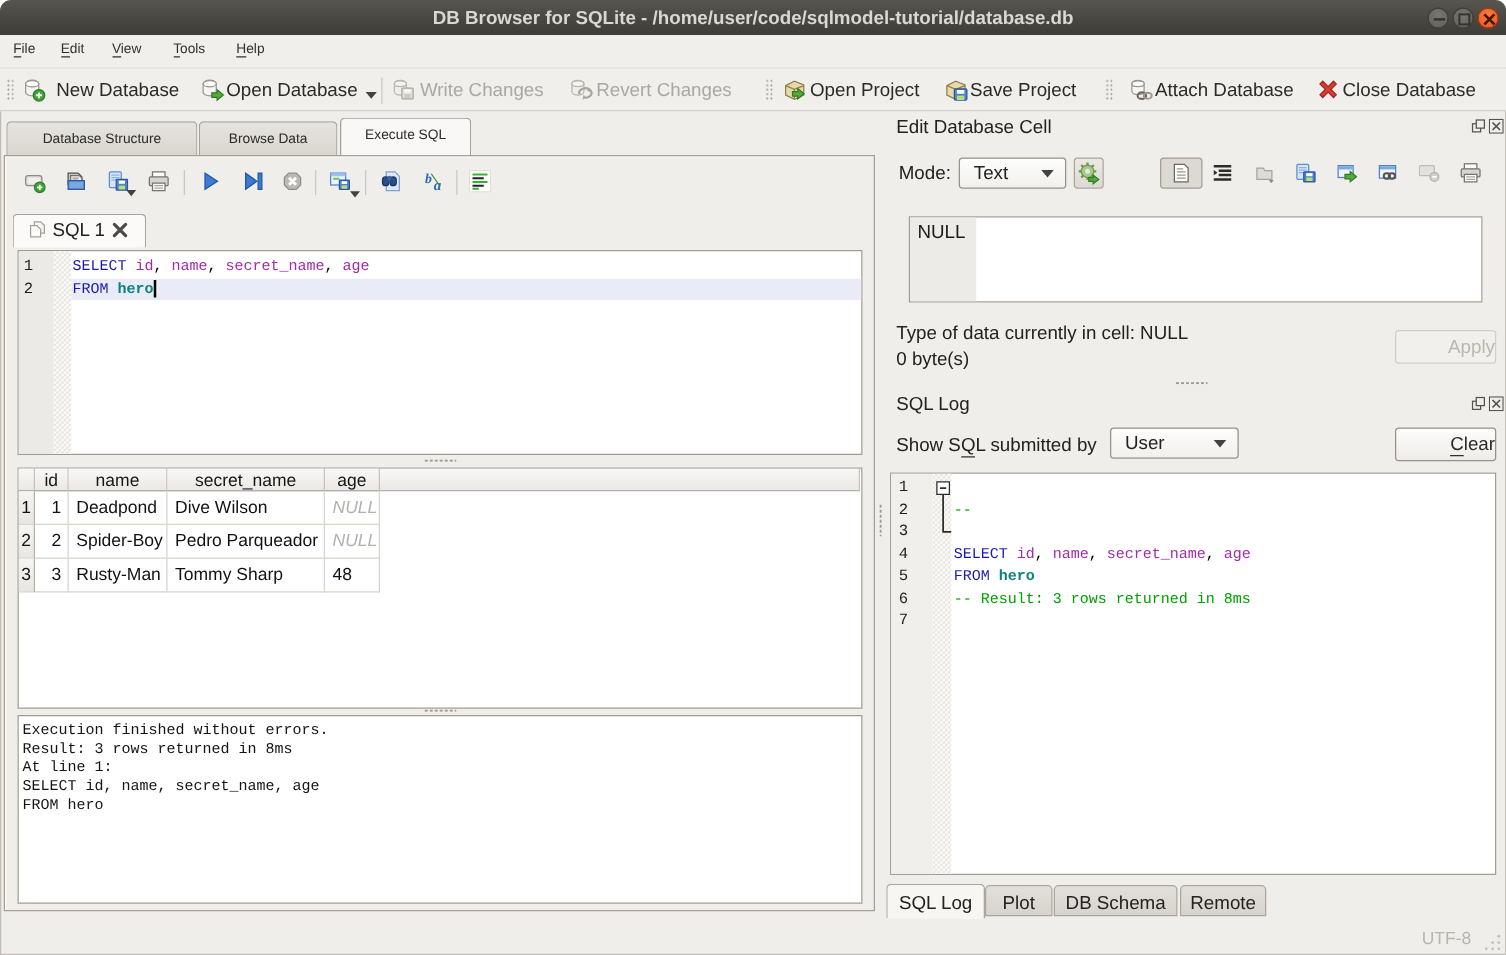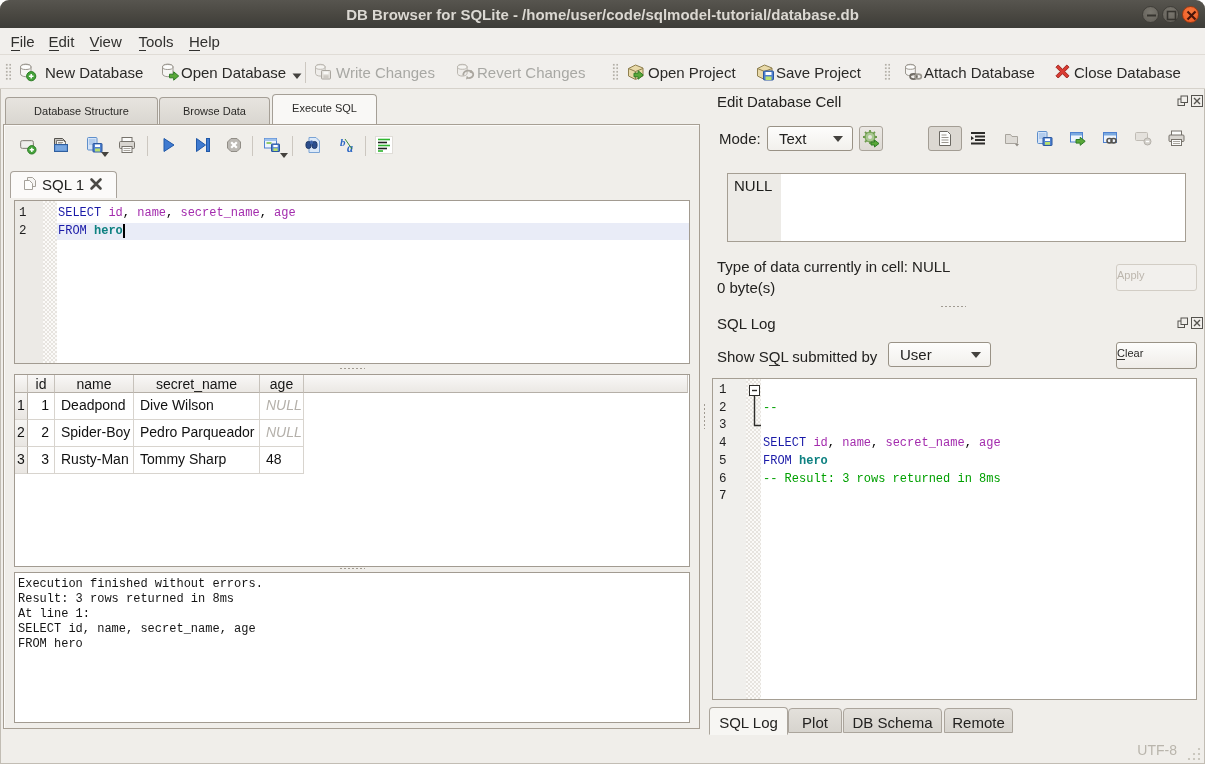--- a/index.html
+++ b/index.html
@@ -8,21 +8,21 @@
 .abs{position:absolute}
 .win{position:absolute;left:0;top:0;width:1205px;height:764px;background:#f0eeea;border-radius:9px 9px 0 0;box-shadow:inset -1px -1px 0 #c2bdb4, inset 1px 0 0 #c2bdb4}
 
 .titlebar{position:absolute;left:0;top:0;width:1205px;height:28px;background:linear-gradient(#57554f 0%,#494741 55%,#3d3c38 100%);border-radius:9px 9px 0 0}
 .title{position:absolute;left:0;top:6px;width:100%;text-align:center;font-size:15px;font-weight:bold;color:#dbd8d2;letter-spacing:0}
 .wbtn{position:absolute;top:6px;width:17px;height:17px;border-radius:50%;background:radial-gradient(circle at 50% 35%,#7a776f,#615e57);border:1px solid #403e39}
 .wbtn svg{position:absolute;left:0;top:0}
 .wclose{background:radial-gradient(circle at 50% 35%,#f77b3f,#ee5722);border:1px solid #9c3a12}
 
 .menubar{position:absolute;left:0;top:28px;width:1205px;height:27px;background:#f1efec;border-bottom:1px solid #e0dcd6}
-.mitem{position:absolute;top:5px;font-size:15px;color:#31302e}
+.mitem{position:absolute;top:5px;font-size:11px;color:#31302e}
 .mn{border-bottom:1.5px solid #31302e}
 
 .toolbar{position:absolute;left:0;top:55px;width:1205px;height:34px;background:#f1efec;border-bottom:1px solid #d6d2cb}
 .tbtxt{position:absolute;top:64px;font-size:15px;color:#2b2a28}
 .tbtxt.dis{color:#a8a8a4}
 .handle{position:absolute;top:63px;width:6px;height:17px;background-image:radial-gradient(circle,#b3afa7 0.8px,transparent 1px);background-size:3.5px 3.5px}
 .tsep{position:absolute;top:62px;width:1px;height:21px;background:#cdc8c1}
 
 .mtab{position:absolute;font-size:11px;color:#2b2a28;text-align:center;border:1px solid #a59f96;border-bottom:none;border-radius:4px 4px 0 0;background:linear-gradient(#e7e4df,#d9d6d0);padding-top:7px}
 .mtab.active{background:#f9f8f6}
@@ -48,21 +48,21 @@
 
 .outbox{position:absolute;left:10px;top:447px;width:676px;height:151px;border:1px solid #a29b91;background:#fff;font-size:12px;line-height:14.9px;color:#141414;padding:4px 0 0 3px;white-space:pre}
 .dots-h{position:absolute;width:26px;height:3px;background-image:radial-gradient(circle,#a19b92 0.9px,transparent 1.1px);background-size:4px 3px}
 .dots-v{position:absolute;width:3px;height:26px;background-image:radial-gradient(circle,#a19b92 0.9px,transparent 1.1px);background-size:3px 4px}
 
 .dtitle{position:absolute;font-size:15px;color:#232220}
 .lbl{position:absolute;font-size:15px;color:#232220}
 .combo{position:absolute;height:25px;border:1px solid #999286;border-radius:3px;background:linear-gradient(#fdfdfc,#f2f0ec);font-size:15px;color:#232220}
 .combo .ct{position:absolute;left:11px;top:3px}
 .combo .ca{position:absolute;right:9px;top:9px;width:0;height:0;border-left:5px solid transparent;border-right:5px solid transparent;border-top:6px solid #44423e}
-.btn{position:absolute;border-radius:3px;font-size:11px;text-align:left}
+.btn{position:absolute;border-radius:3px;font-size:15px;text-align:right}
 .btn.disabled{background:#f2f0ed;border:1px solid #d2cdc5;color:#bcb6ad}
 .btn.normal{background:linear-gradient(#fdfdfc,#efece8);border:1px solid #999286;color:#2a2927}
 .nullbox{position:absolute;left:727px;top:173px;width:459px;height:69px;border:1px solid #a59e93;background:#fff}
 .nullcol{position:absolute;left:0;top:0;width:53px;height:67px;background:#edebe7}
 
 .logbox{position:absolute;left:712px;top:378px;width:485px;height:322px;border:1px solid #a59e93;background:#fff}
 .loglnum{position:absolute;left:0;top:0;width:33px;height:320px;background:#f0efec}
 .logfold{position:absolute;left:33px;top:0;width:15px;height:320px;background:#fbfaf8;background-image:linear-gradient(45deg,#e7e4df 25%,transparent 25%,transparent 75%,#e7e4df 75%),linear-gradient(45deg,#e7e4df 25%,transparent 25%,transparent 75%,#e7e4df 75%);background-size:4px 4px;background-position:0 0,2px 2px}
 .logline{position:absolute;left:50px;width:430px;height:17.74px;font-size:12px;line-height:17.74px;white-space:pre;font-family:"Liberation Mono",monospace}
 .lnumtxt{position:absolute;font-size:12.5px;line-height:17.74px;color:#1f1f1f;font-family:"Liberation Mono",monospace}

